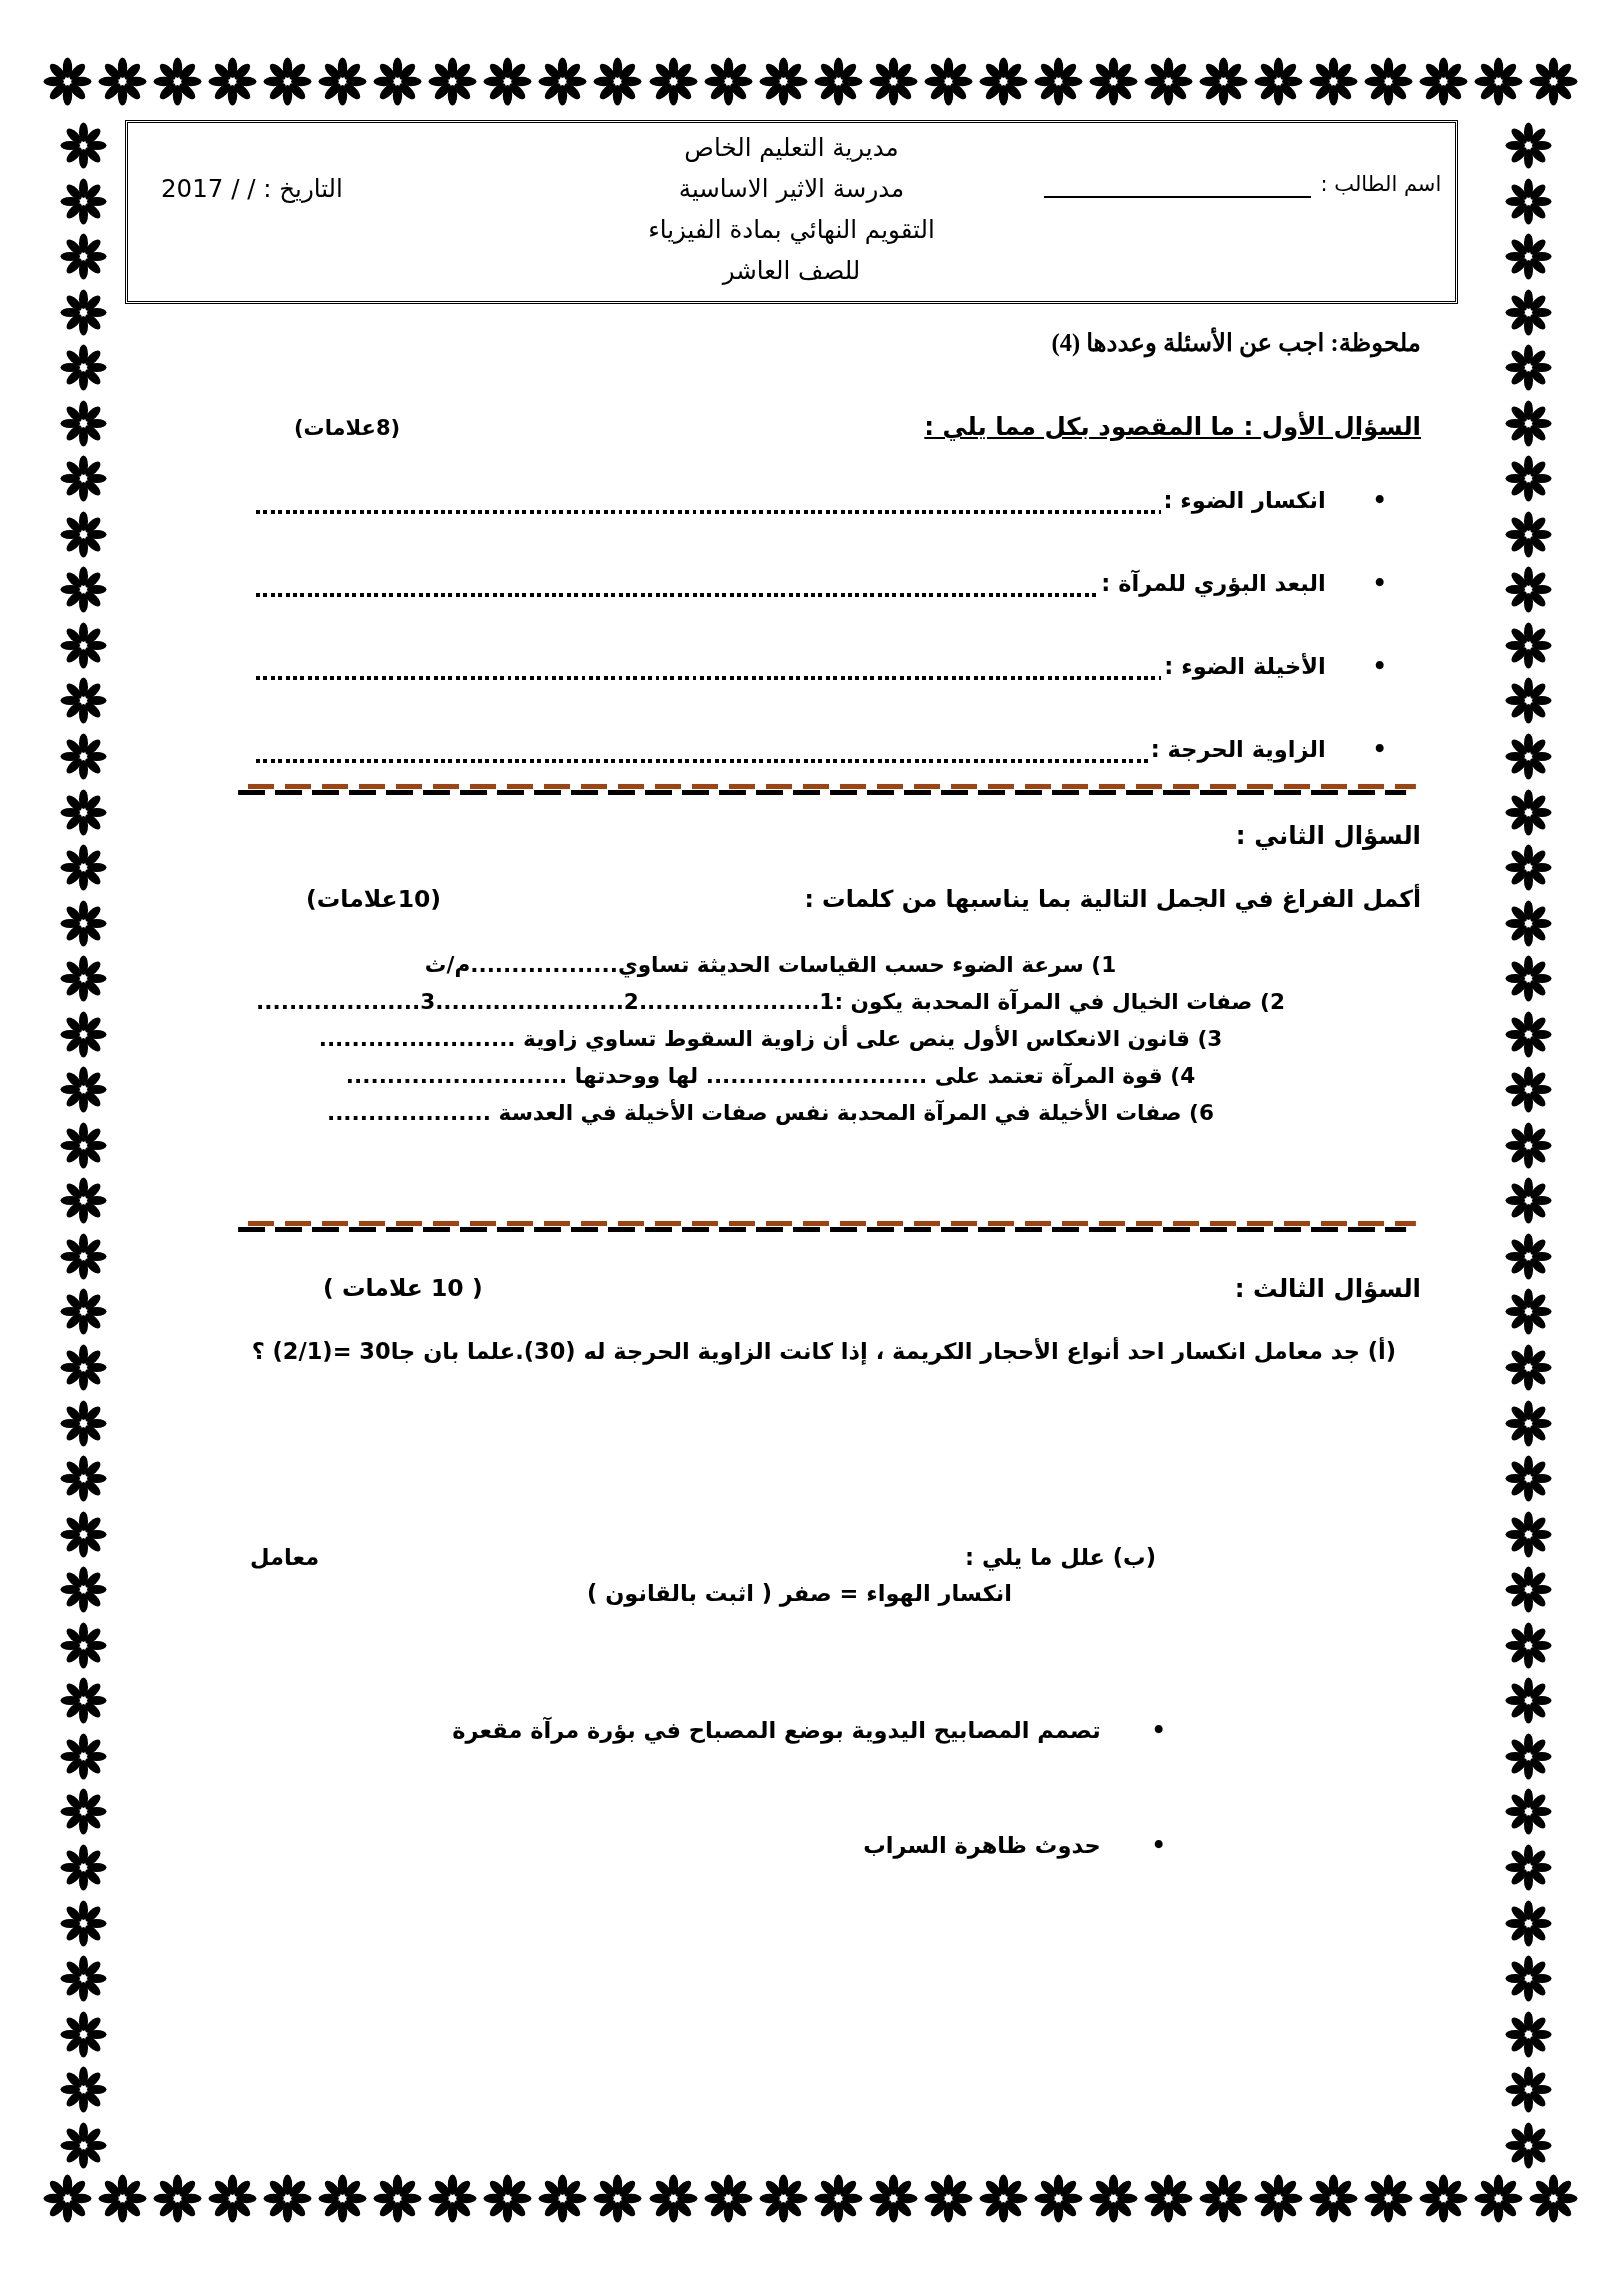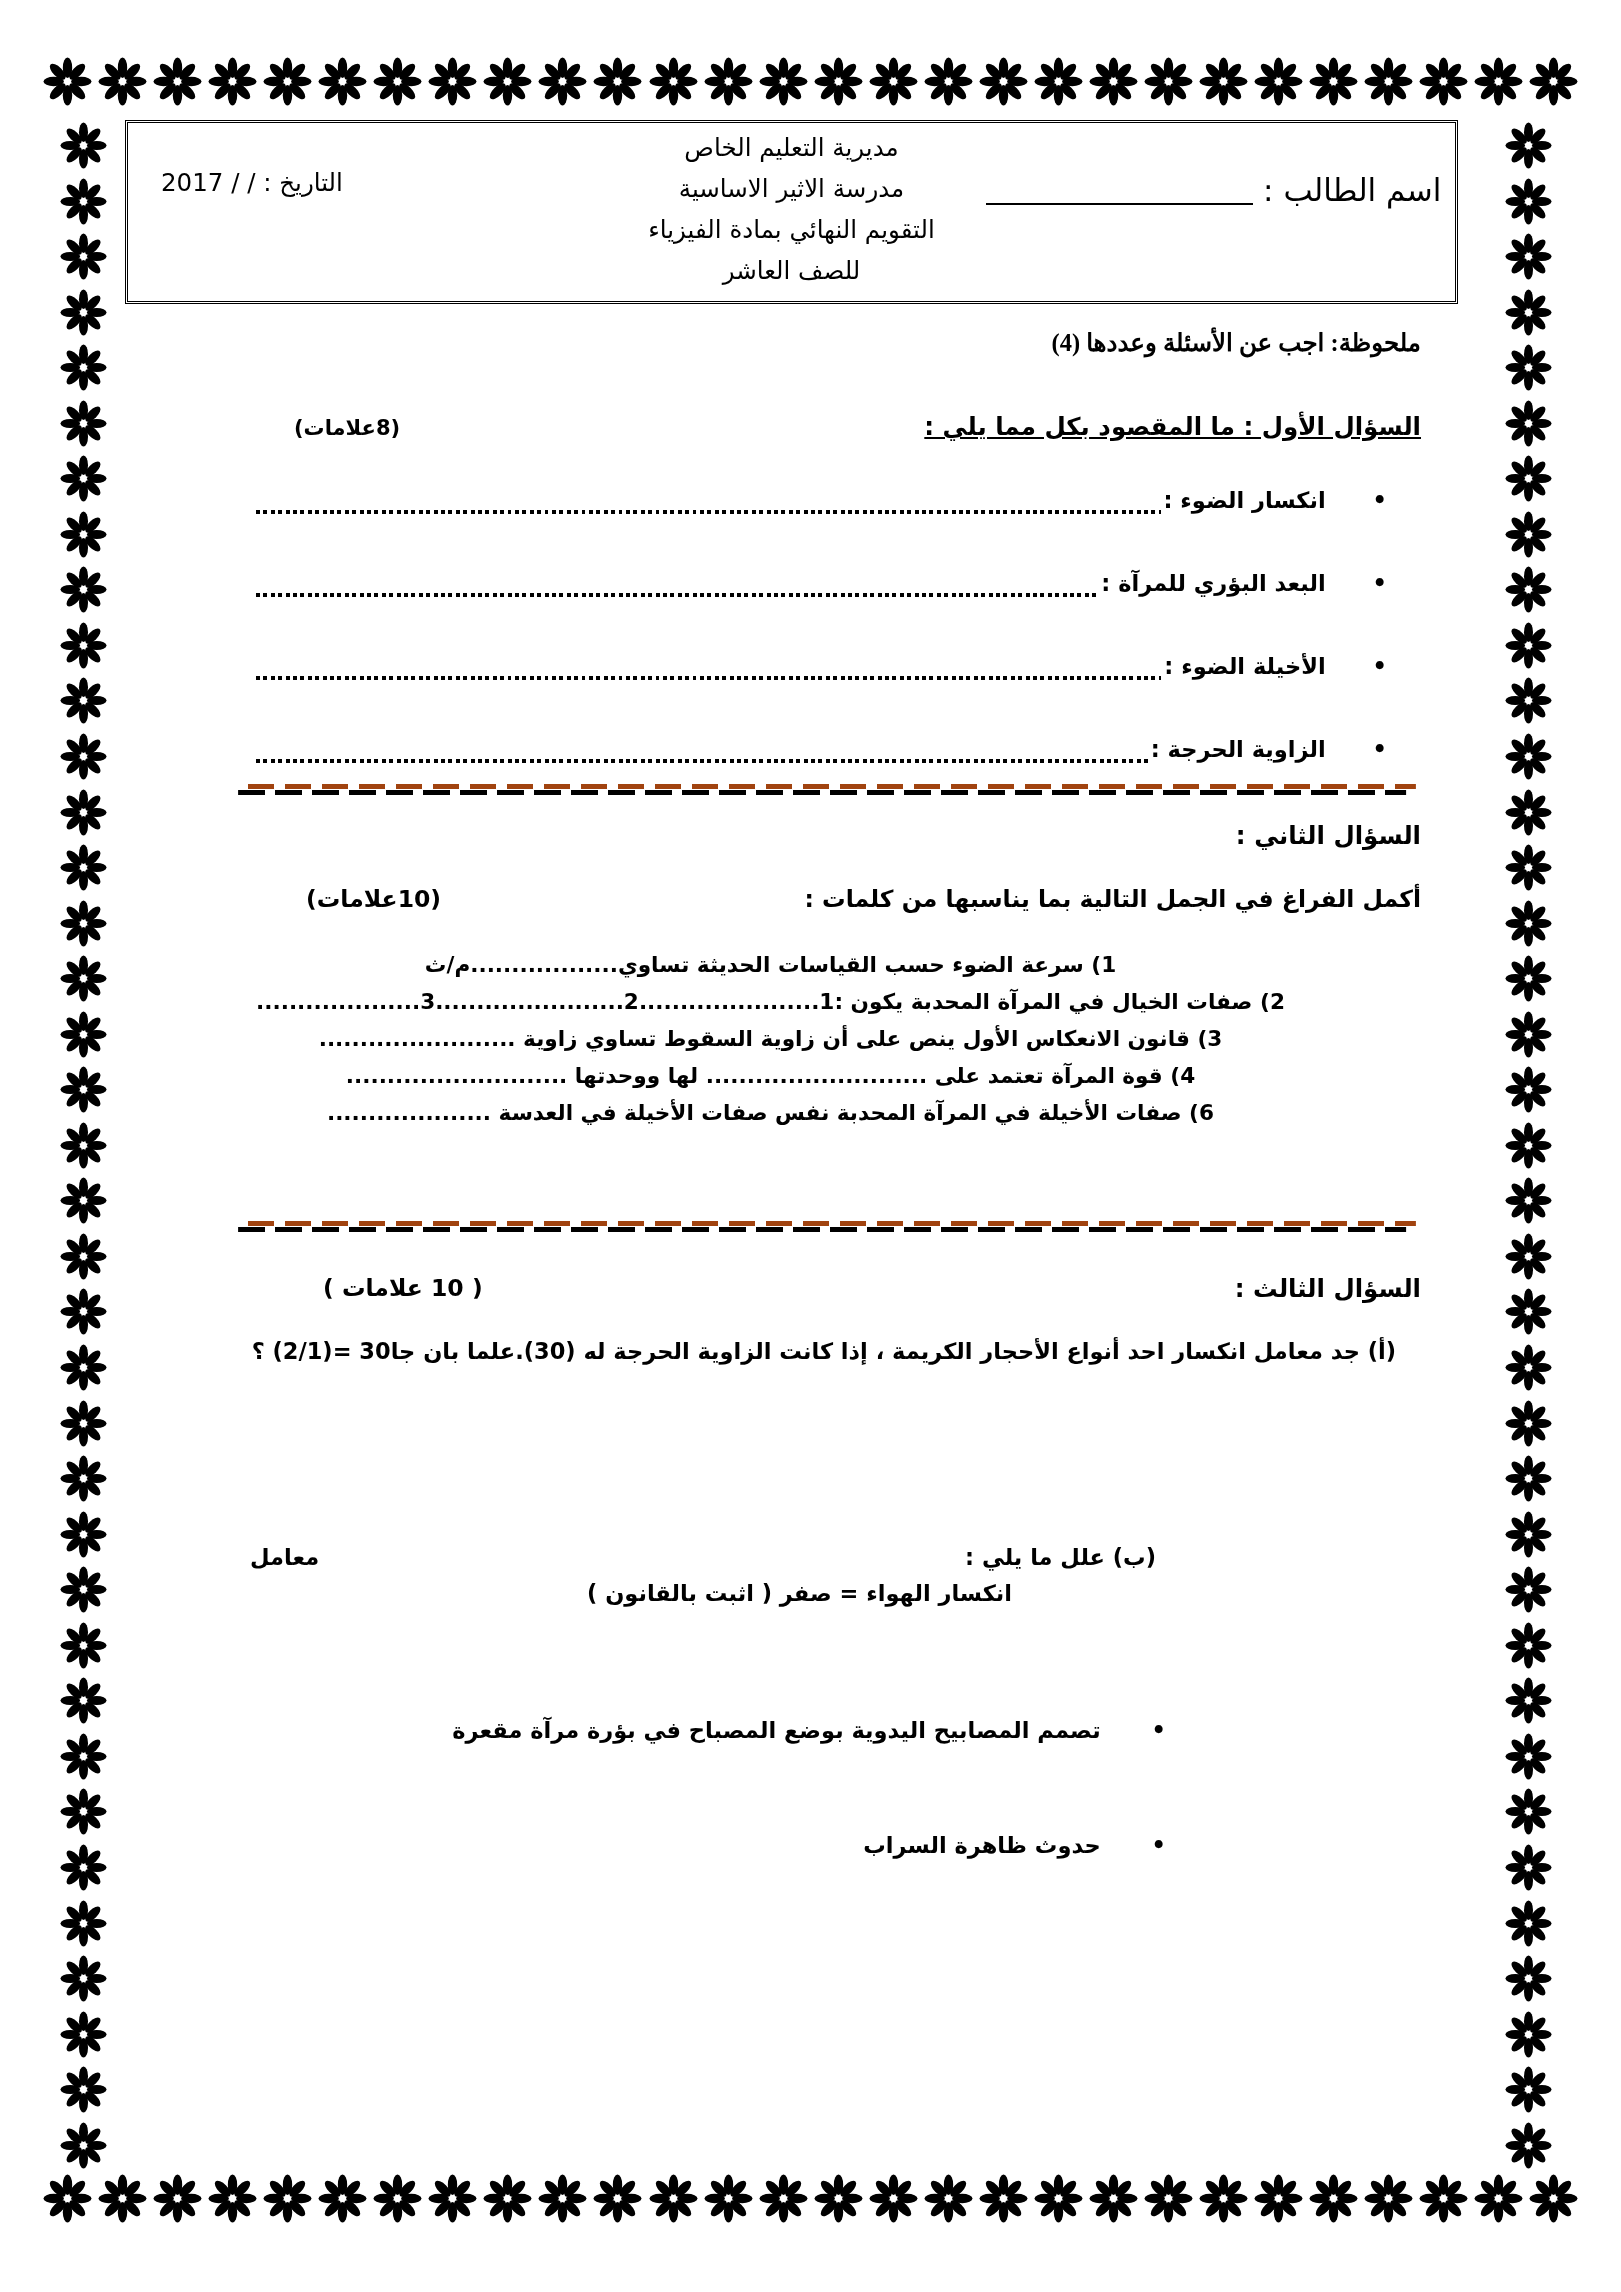--- a/index.html
+++ b/index.html
@@ -13,23 +13,23 @@
   .border-top{top:57px;}
   .border-bottom{top:2174px;}
   .border-col{position:absolute;top:122px;height:2047px;width:49px;display:flex;flex-direction:column;justify-content:space-between;align-items:center;}
   .border-left{left:59px;}
   .border-right{left:1504px;}
   .border-row .flower{width:49px;height:49px;flex:0 0 auto;}
   .border-col .flower{width:47px;height:47px;flex:0 0 auto;}
   
   .header-box{position:absolute;left:125px;top:120px;width:1333px;height:184px;border:3.9px double #000;box-sizing:border-box;background:#fff;}
   .header-center{text-align:center;font-size:24.5px;line-height:41px;padding-top:3.9px;}
-  .student-line{position:absolute;right:13.7px;top:49px;font-size:31px;white-space:nowrap;}
+  .student-line{position:absolute;right:13.7px;top:49px;font-size:21px;white-space:nowrap;}
   .name-blank{display:inline-block;width:267px;border-bottom:2px solid #000;height:23.5px;margin:0 9.8px 0 0;vertical-align:middle;}
-  .date-line{position:absolute;left:33px;top:45px;font-size:24.5px;white-space:nowrap;}
+  .date-line{position:absolute;left:33px;top:51px;font-size:24.5px;white-space:nowrap;}
   
   .txt{position:absolute;font-weight:bold;white-space:nowrap;font-size:24.5px;}
   .note{top:328px;right:200px;font-family:Liberation Serif, serif;}
   .q1-title{top:412px;right:200px;text-decoration:underline;}
   .q1-marks{top:416px;left:294px;font-size:21px;}
   .q1-list{position:absolute;top:485px;right:234px;left:250px;list-style:none;margin:0;padding:0;}
   .q1-list li{display:flex;align-items:flex-start;height:35px;margin-bottom:48px;font-size:22.5px;font-weight:bold;white-space:nowrap;}
   .bullet{font-size:22.5px;line-height:31px;}
   .q1-list .bullet{margin-left:47px;}
   .q1-list .lbl{line-height:31px;}

